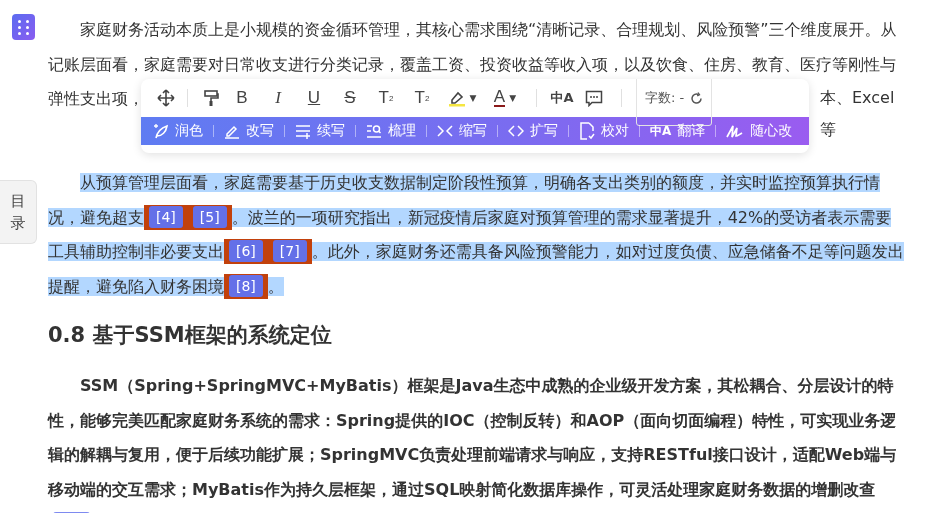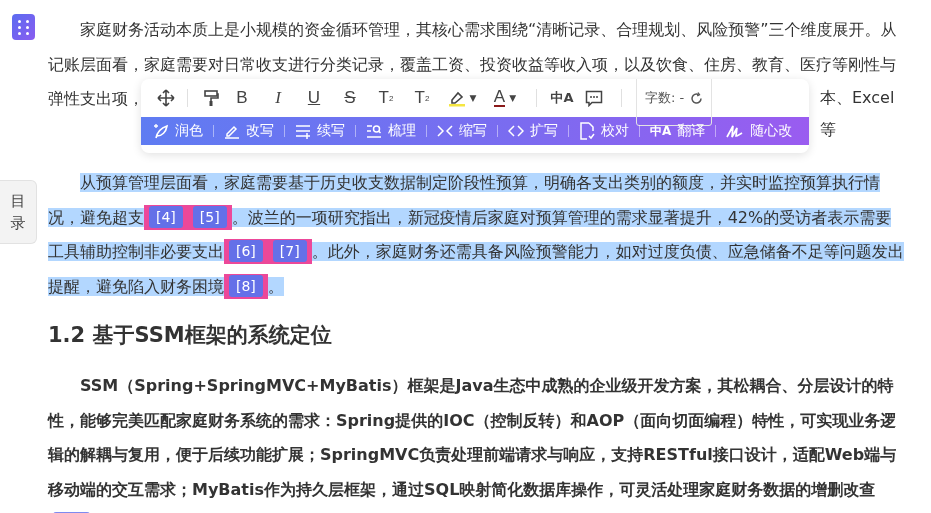--- a/index.html
+++ b/index.html
@@ -26,21 +26,21 @@
   .p1 { position:absolute; top:13px; left:0; width:856px; }
   .p2 { position:absolute; top:166px; left:0; width:856px; }
   .p2 .hl { background:#b3d7ff; }
   .heading { position:absolute; top:318px; left:0; font-size:21px; font-weight:bold; color:#333; line-height:34px; }
   .p3 { position:absolute; top:369px; left:0; width:856px;font-weight:bold; }
   .cite {
     display:inline-block; background:#6470e8; color:#fff; font-size:14px;
     line-height:22px; padding:0 7px; border-radius:3px; margin:0 5px;
     text-indent:0; vertical-align:1px;
   }
-  .cite-wrap { background:#ec4899; padding:3px 0; }
+  .cite-wrap { background:#c2410c; padding:3px 0; }
   .cite.light { background:#7e8af0; }
 
   .toolbar {
     position:absolute; left:141px; top:79px; width:668px; height:74px;
     border-radius:8px; box-shadow:0 2px 10px rgba(0,0,0,0.12); overflow:hidden;
     background:#fff;
   }
   .tb-row1 { height:38px; display:flex; align-items:center; padding-left:14px; }
   .tb-btn { display:flex; align-items:center; justify-content:center; color:#444; font-size:17px; height:28px; cursor:pointer; }
   .tb-sep { width:1px; height:18px; background:#e0e0e0; margin:0 10px; }
@@ -78,21 +78,21 @@
   <p class="para p1">
     <span>家庭财务活动本质上是小规模的资金循环管理，其核心需求围绕“清晰记录、合理规划、风险预警”三个维度展开。从记账层面看，家庭需要对日常收支进行分类记录，覆盖工资、投资收益等收入项，以及饮食、住房、教育、医疗等刚性与弹性支出项，</span><span>工具，存在数</span>
   </p>
 
   <span style="position:absolute;left:772px;top:82px;width:84px;font-size:16px;line-height:32px;background:#fff;">本、Excel等</span>
 
   <p class="para p2">
     <span class="hl">从预算管理层面看，家庭需要基于历史收支数据制定阶段性预算，明确各支出类别的额度，并实时监控预算执行情况，避免超支</span><span class="cite-wrap"><span class="cite">[4]</span><span class="cite">[5]</span></span><span class="hl">。波兰的一项研究指出，新冠疫情后家庭对预算管理的需求显著提升，42%的受访者表示需要工具辅助控制非必要支出</span><span class="cite-wrap"><span class="cite">[6]</span><span class="cite">[7]</span></span><span class="hl">。此外，家庭财务还需具备风险预警能力，如对过度负债、应急储备不足等问题发出提醒，避免陷入财务困境</span><span class="cite-wrap"><span class="cite">[8]</span></span><span class="hl">。</span>
   </p>
 
-  <div class="heading">1.2 基于SSM框架的系统定位</div>
+  <div class="heading">0.8 基于SSM框架的系统定位</div>
 
   <p class="para p3">
     <span>SSM（Spring+SpringMVC+MyBatis）框架是Java生态中成熟的企业级开发方案，其松耦合、分层设计的特性，能够完美匹配家庭财务系统的需求：Spring提供的IOC（控制反转）和AOP（面向切面编程）特性，可实现业务逻辑的解耦与复用，便于后续功能扩展；SpringMVC负责处理前端请求与响应，支持RESTful接口设计，适配Web端与移动端的交互需求；MyBatis作为持久层框架，通过SQL映射简化数据库操作，可灵活处理家庭财务数据的增删改查</span><span class="cite light">[9]</span><span>。</span>
   </p>
 </div>
 
 <div class="toolbar">
   <div class="tb-row1">
     <div class="tb-btn" style="width:22px;">
       <svg width="18" height="18" viewBox="0 0 18 18">

